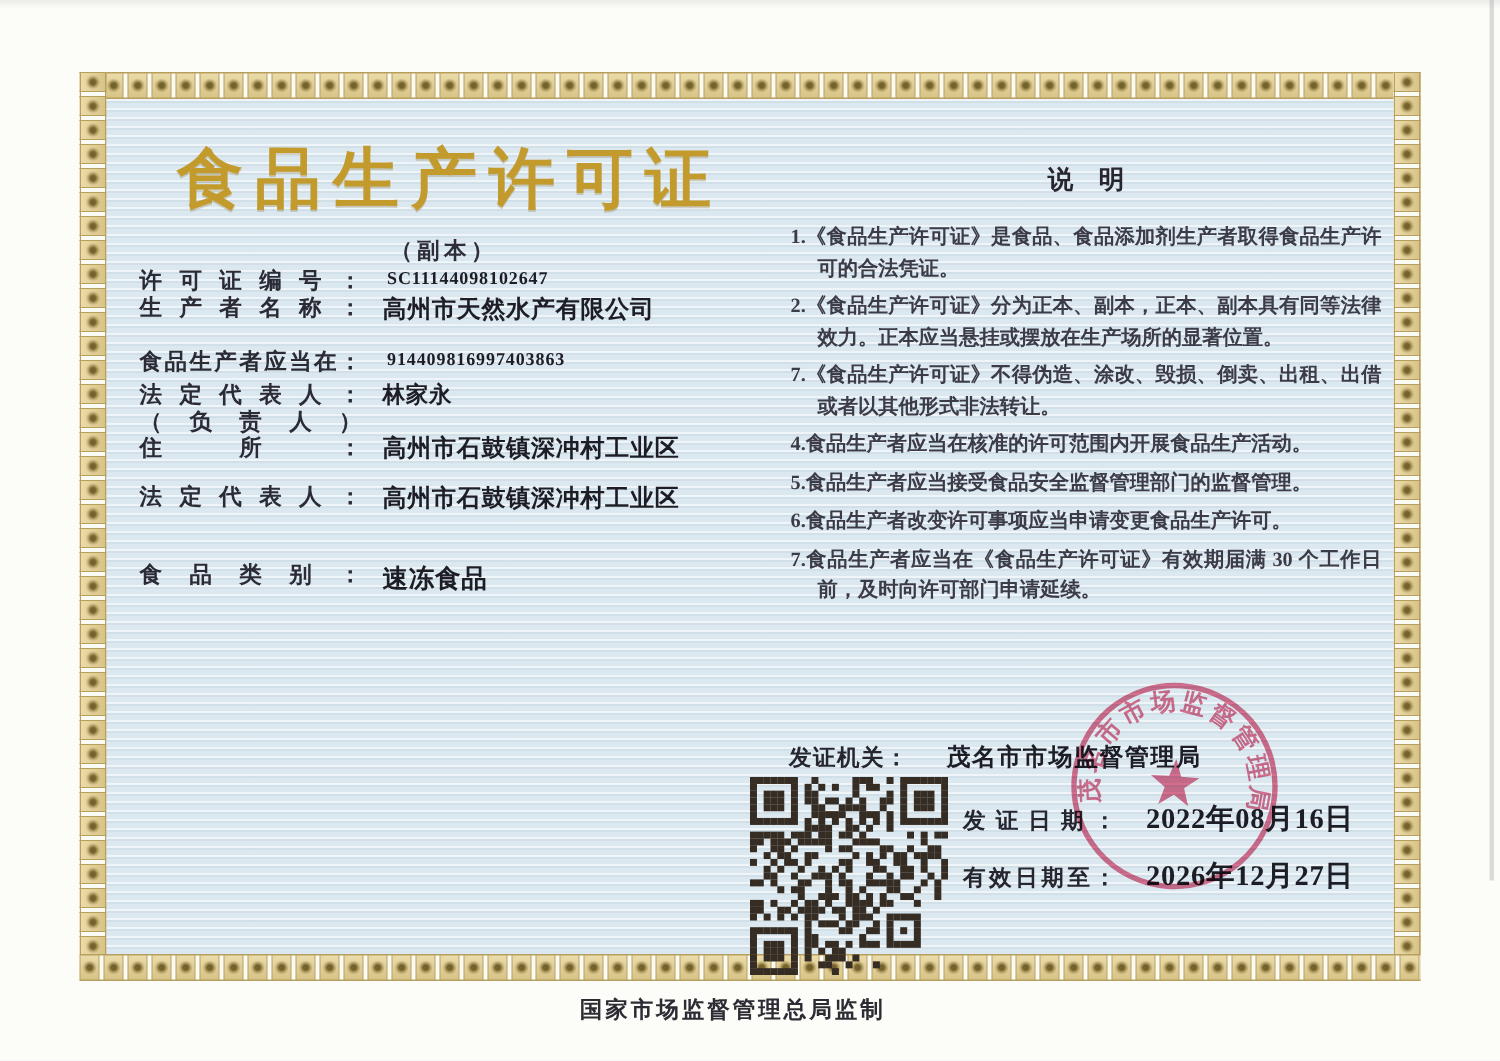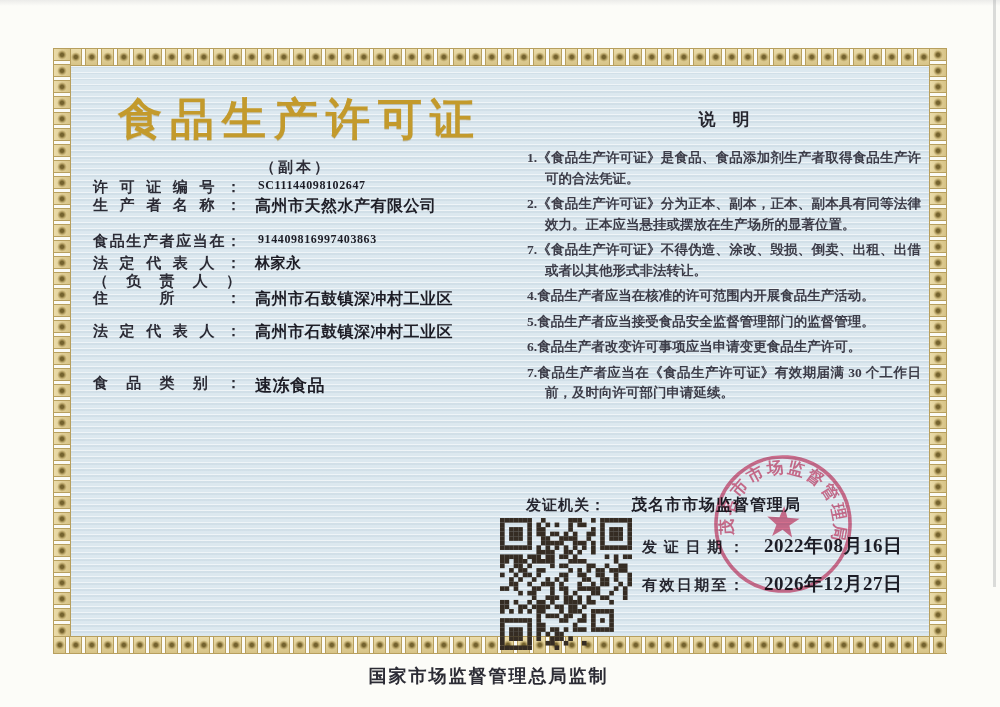--- a/index.html
+++ b/index.html
@@ -105,21 +105,21 @@
   
   .qr{left:429px;top:452px;width:132px;height:132px;z-index:3;}
 
   
   .seal{left:626px;top:372px;width:172px;height:172px;z-index:4;
     opacity:.88;mix-blend-mode:multiply;transform:rotate(4deg);}
 
   
   .footer{
     position:absolute;left:0;top:664px;width:977px;text-align:center;
-    font-size:18px;font-weight:bold;color:#2c2c35;letter-spacing:2px;
+    font-size:15px;font-weight:bold;color:#2c2c35;letter-spacing:2px;
   }
 </style>
 </head>
 <body>
 
 <div class="scan-edge-right"></div>
 <div class="scan-edge-top"></div>
 
 <div id="frame">
   <div class="strip strip-h b-top"></div>

